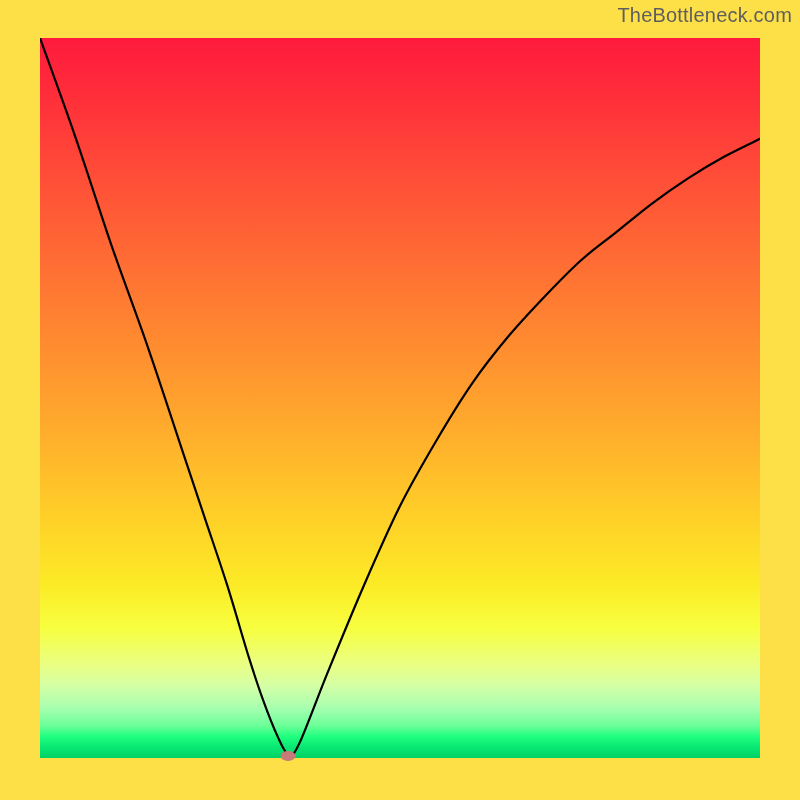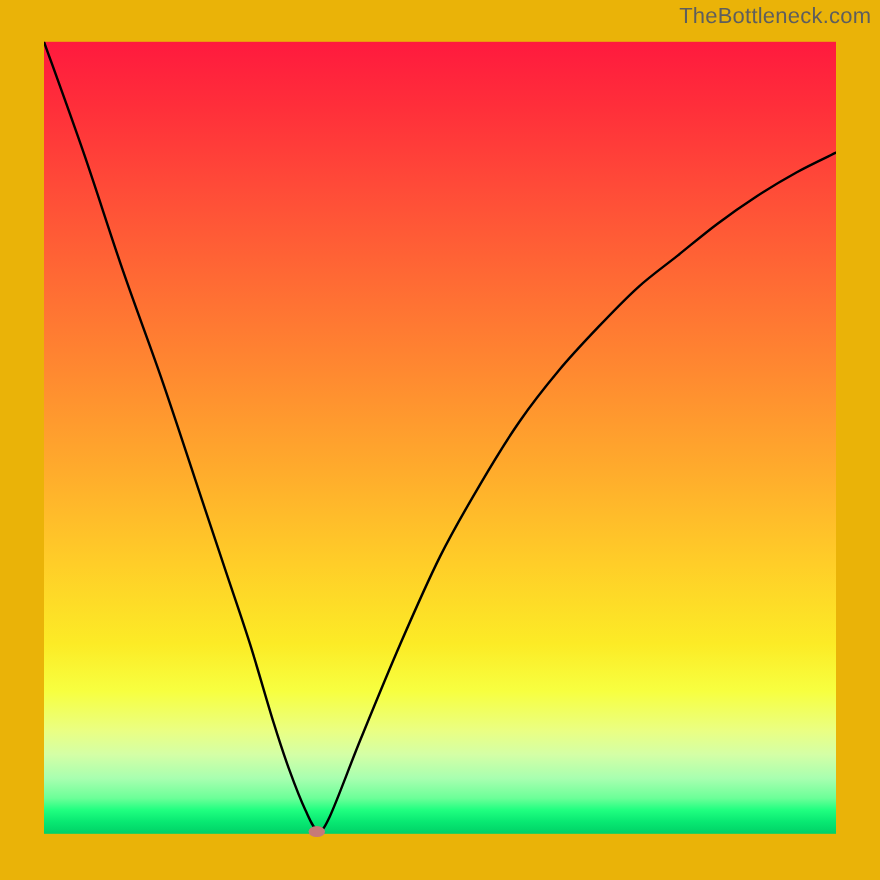--- a/index.html
+++ b/index.html
@@ -8,21 +8,21 @@
     width: 800px;
     height: 800px;
     background: #000;
     font-family: Arial, Helvetica, sans-serif;
     overflow: hidden;
   }
   .frame {
     position: relative;
     width: 800px;
     height: 800px;
-    background: #eab308;
+    background: #fde047;
   }
   .plot {
     position: absolute;
     left: 40px;
     top: 38px;
     width: 720px;
     height: 720px;
     background: linear-gradient(
       to bottom,
       #ff1a3e 0%,

